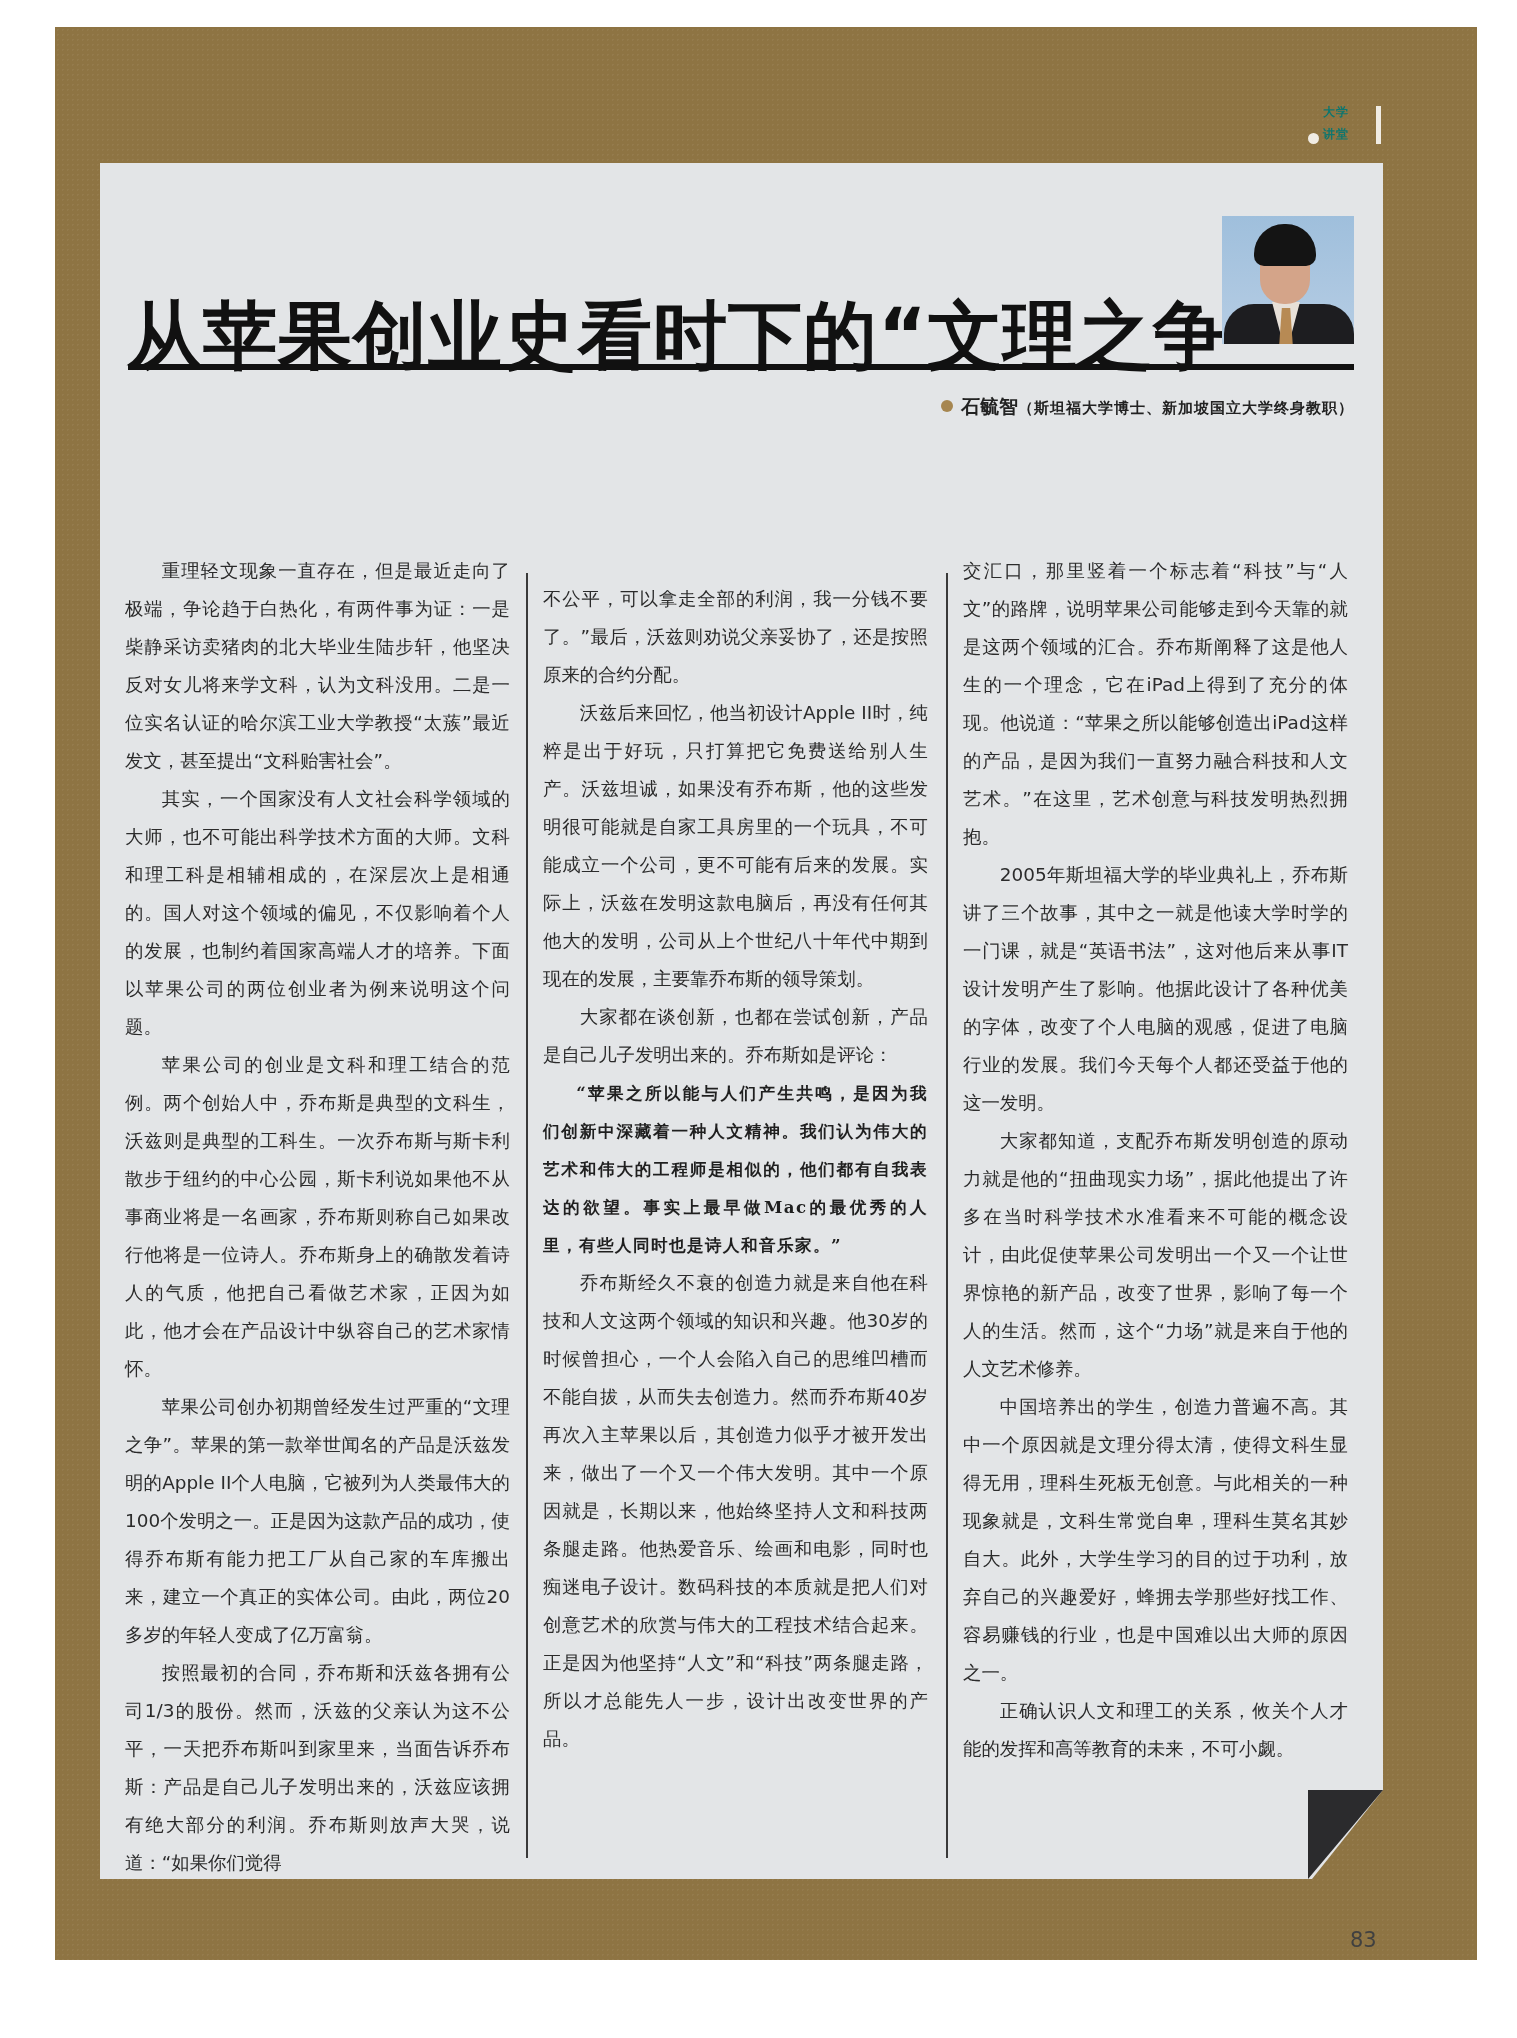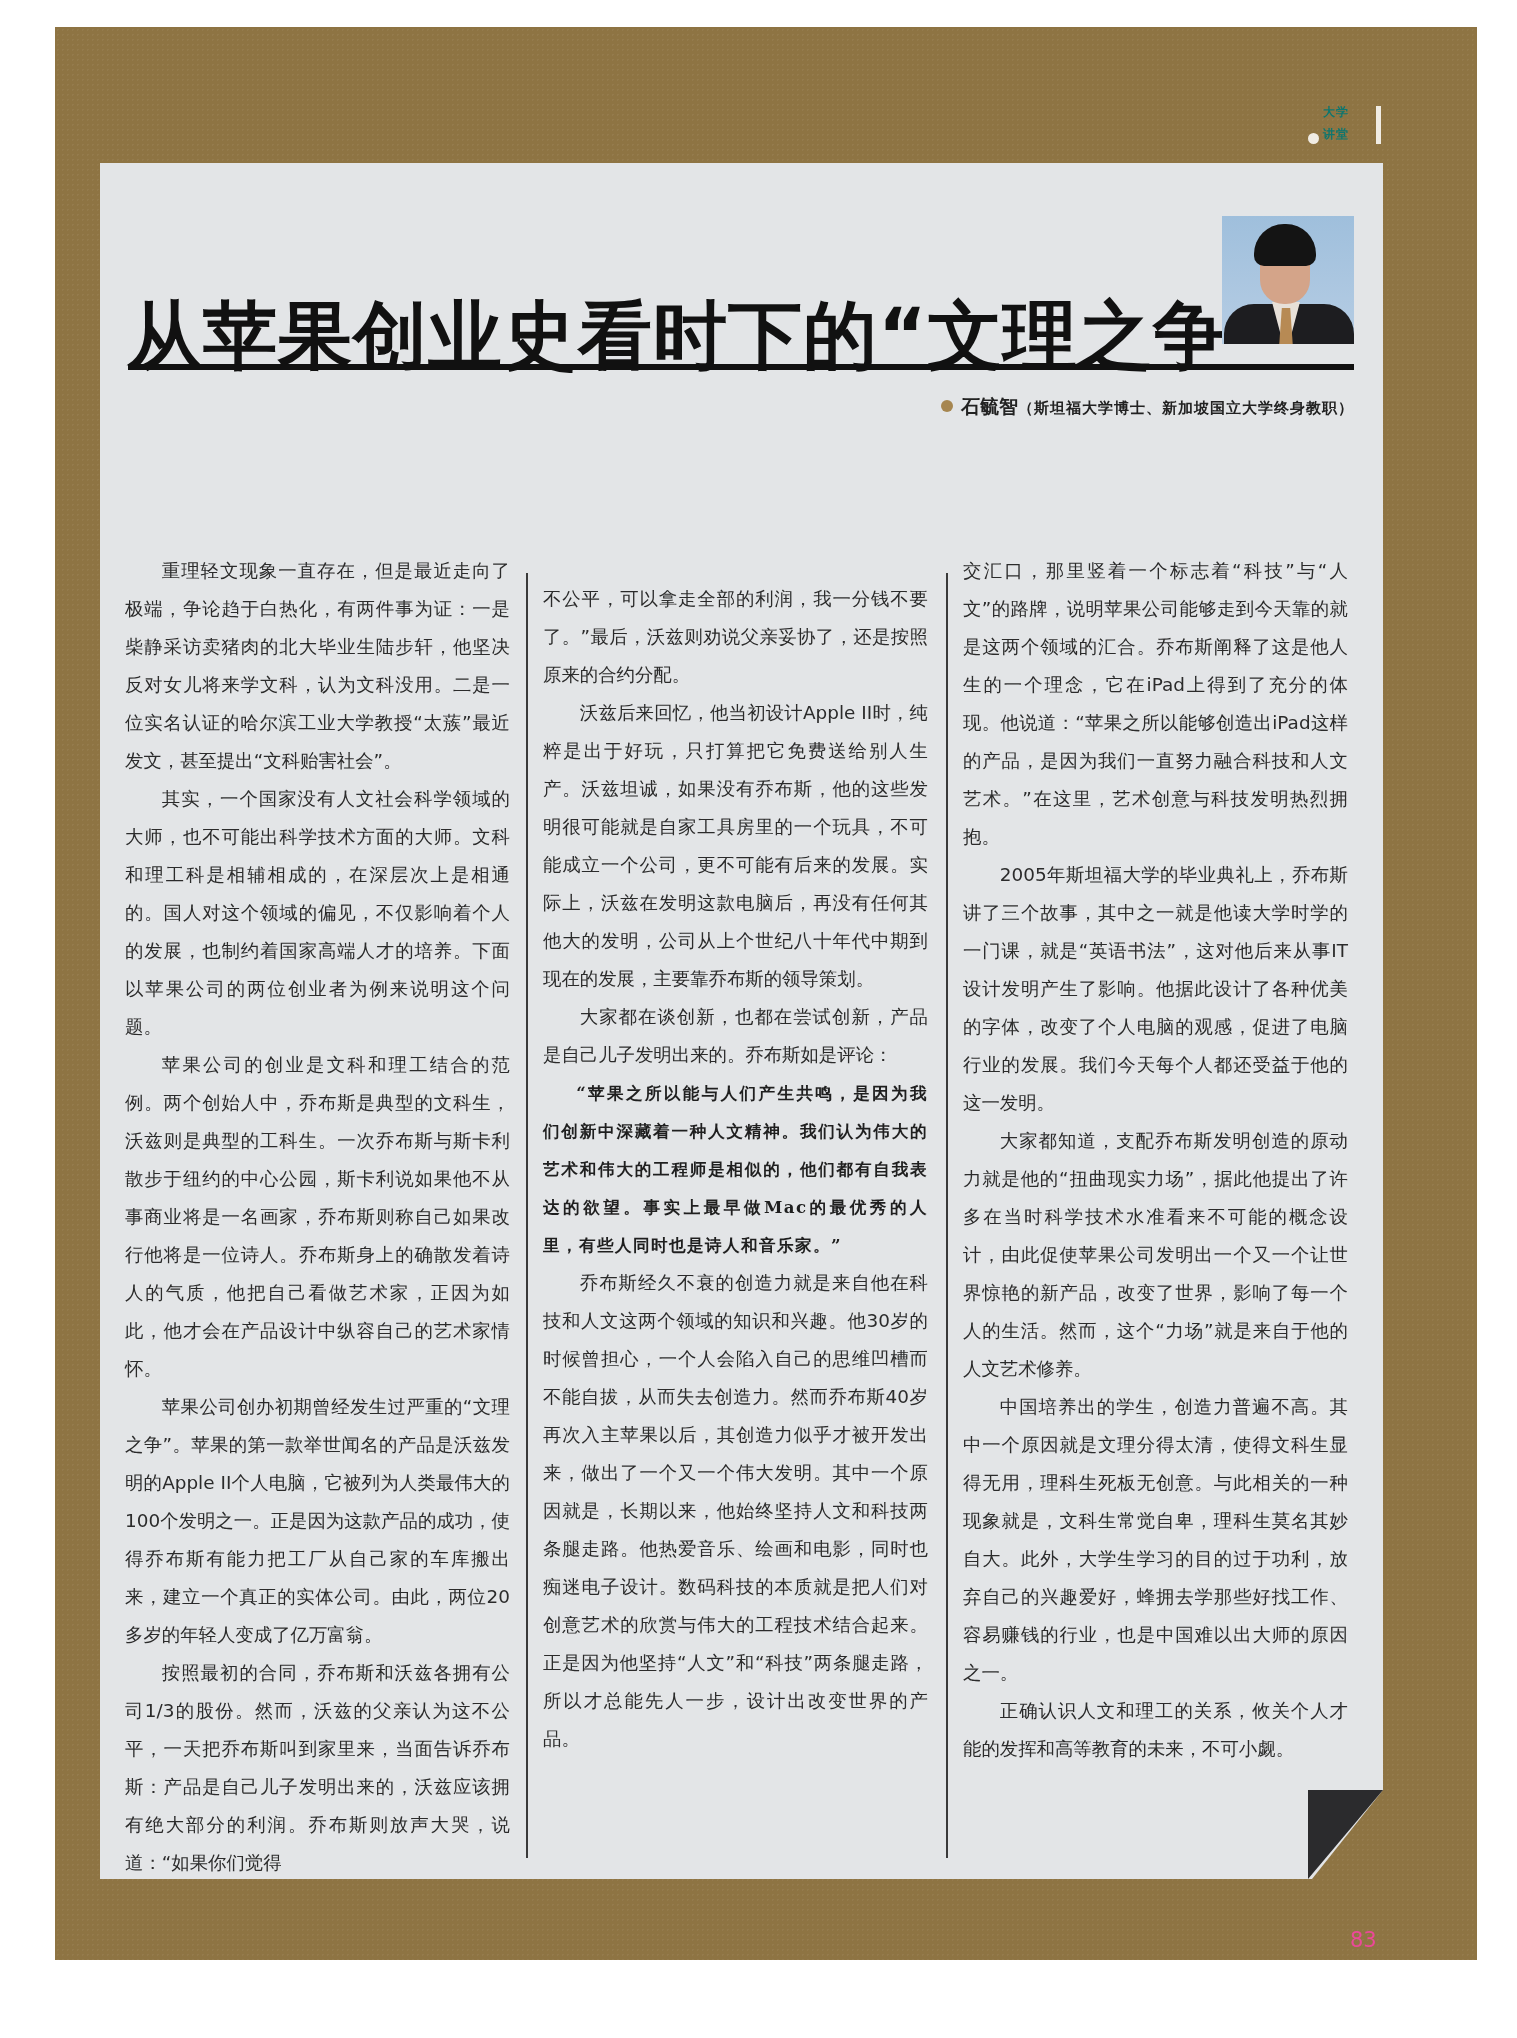--- a/index.html
+++ b/index.html
@@ -70,21 +70,21 @@
   .col p.quote {
     font-family: "DejaVu Serif", serif; font-size: 16.6px; letter-spacing: 1.4px; color: #1f1f1f; font-weight: bold;
   }
   .col1 { left: 125px; }
   .col2 { left: 543px; margin-top: 28px; }
   .col3 { left: 963px; }
   .vrule { position: absolute; top: 573px; width: 2px; height: 1285px; background: #3a3a3a; }
   .vrule.a { left: 526px; }
   .vrule.b { left: 946px; }
   .page-num {
-    position: absolute; left: 1350px; top: 1928px; font-size: 21px; color: #ec4899;
+    position: absolute; left: 1350px; top: 1928px; font-size: 21px; color: #404040;
   }
 </style>
 </head>
 <body>
 
 <div class="frame"></div>
 
 <div class="section-tag">
   <span class="dot"></span>
   <span class="l1">大学</span>

